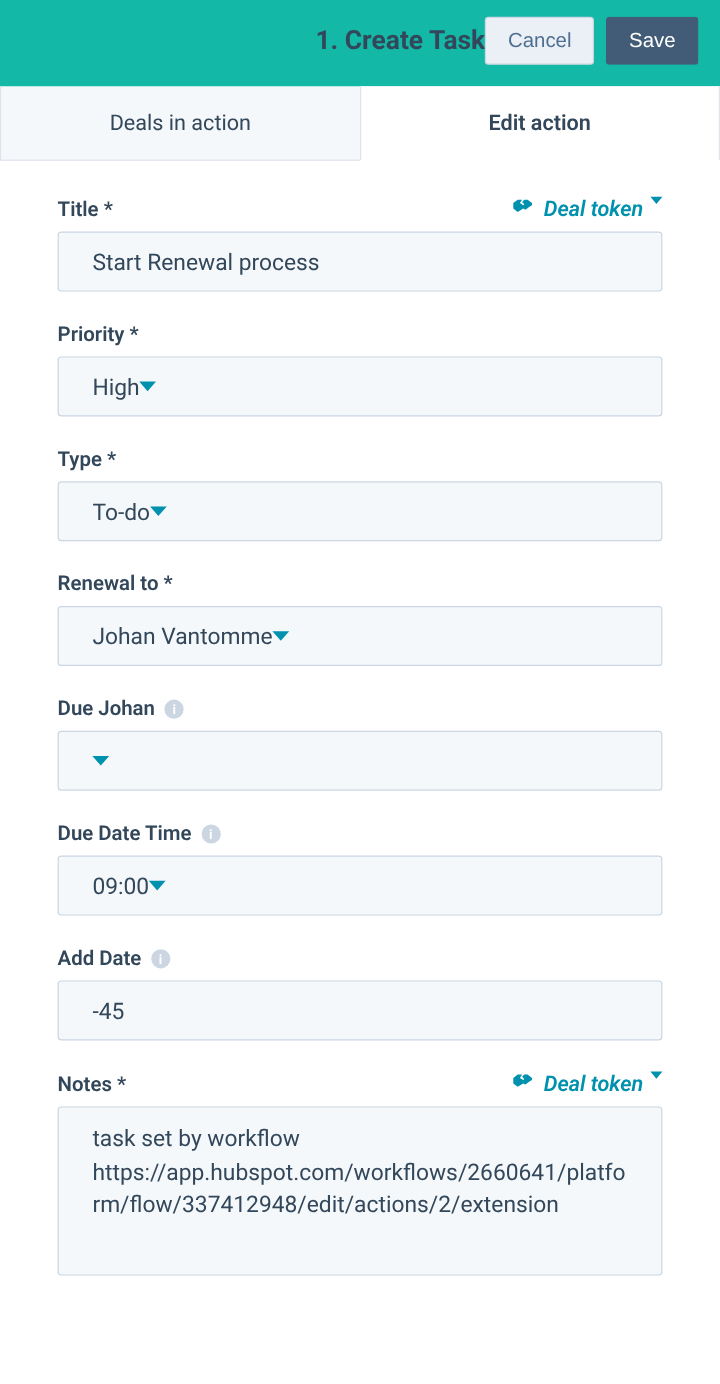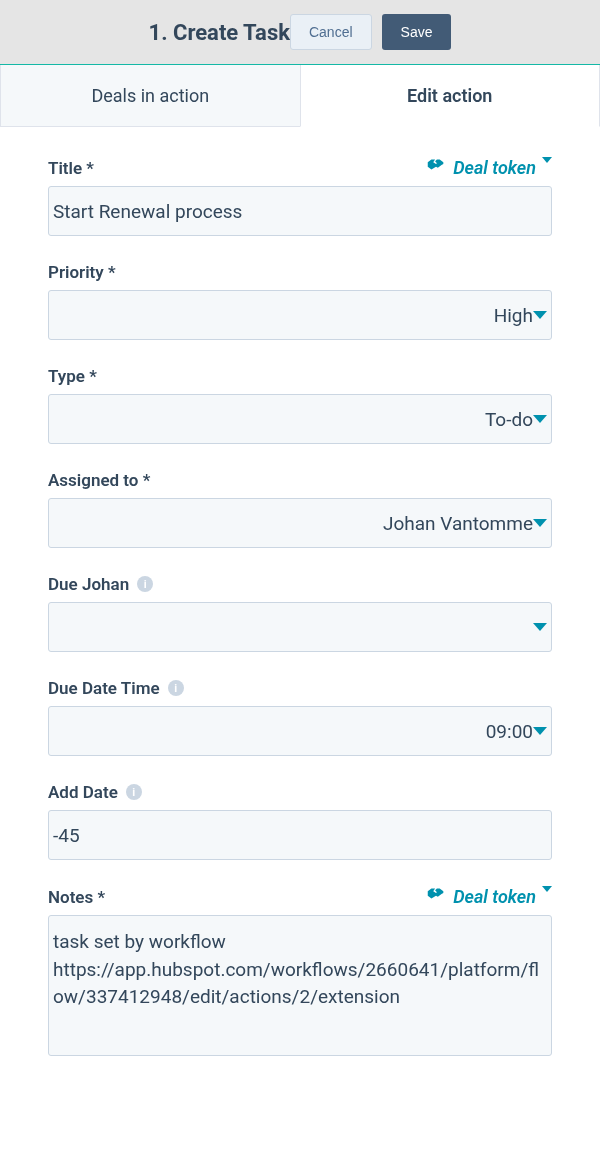--- a/index.html
+++ b/index.html
@@ -5,36 +5,36 @@
     * { box-sizing: border-box; margin: 0; padding: 0; }
     body {
       font-family: -apple-system, BlinkMacSystemFont, "Segoe UI", Roboto, Helvetica, Arial, sans-serif;
       background: #fff;
       color: #33475b;
       width: 600px;
     }
     .header {
       display: flex;
       align-items: center;
-      justify-content: center;
+      justify-content: flex-end;
       padding: 14px 18px;
-      background: #e5e5e5;
-      border-bottom: 1px solid #14b8a6;
+      background: #14b8a6;
+      border-bottom: 4px solid #14b8a6;
     }
     .header-title {
       font-size: 22px;
       font-weight: 700;
       color: #33475b;
     }
     .header-buttons {
       display: flex;
       gap: 10px;
     }
     .btn {
-      font-size: 14px;
+      font-size: 17px;
       padding: 9px 18px;
       border-radius: 3px;
       cursor: pointer;
       border: 1px solid transparent;
     }
     .btn-cancel {
       background: #eaf0f6;
       color: #506e91;
       border: 1px solid #cbd6e2;
     }
@@ -100,26 +100,26 @@
       width: 0; height: 0;
       border-left: 5px solid transparent;
       border-right: 5px solid transparent;
       border-top: 6px solid #0091ae;
     }
     .control {
       width: 100%;
       background: #f5f8fa;
       border: 1px solid #cbd6e2;
       border-radius: 3px;
-      padding: 12px 4px;
+      padding: 12px 28px;
       font-size: 19px;
       color: #33475b;
       display: flex;
       align-items: center;
-      justify-content: flex-end;
+      justify-content: flex-start;
       min-height: 50px;
     }
     .control input, .control textarea {
       border: none;
       background: transparent;
       font-size: 19px;
       color: #33475b;
       width: 100%;
       outline: none;
       font-family: inherit;
@@ -202,21 +202,21 @@
       <div class="field-label">Type *</div>
     </div>
     <div class="control">
       <span>To-do</span>
       <span class="caret-down"></span>
     </div>
   </div>
 
   <div class="field">
     <div class="field-row">
-      <div class="field-label">Assigned to *</div>
+      <div class="field-label">Renewal to *</div>
     </div>
     <div class="control">
       <span>Johan Vantomme</span>
       <span class="caret-down"></span>
     </div>
   </div>
 
   <div class="field">
     <div class="field-row">
       <div class="field-label">

